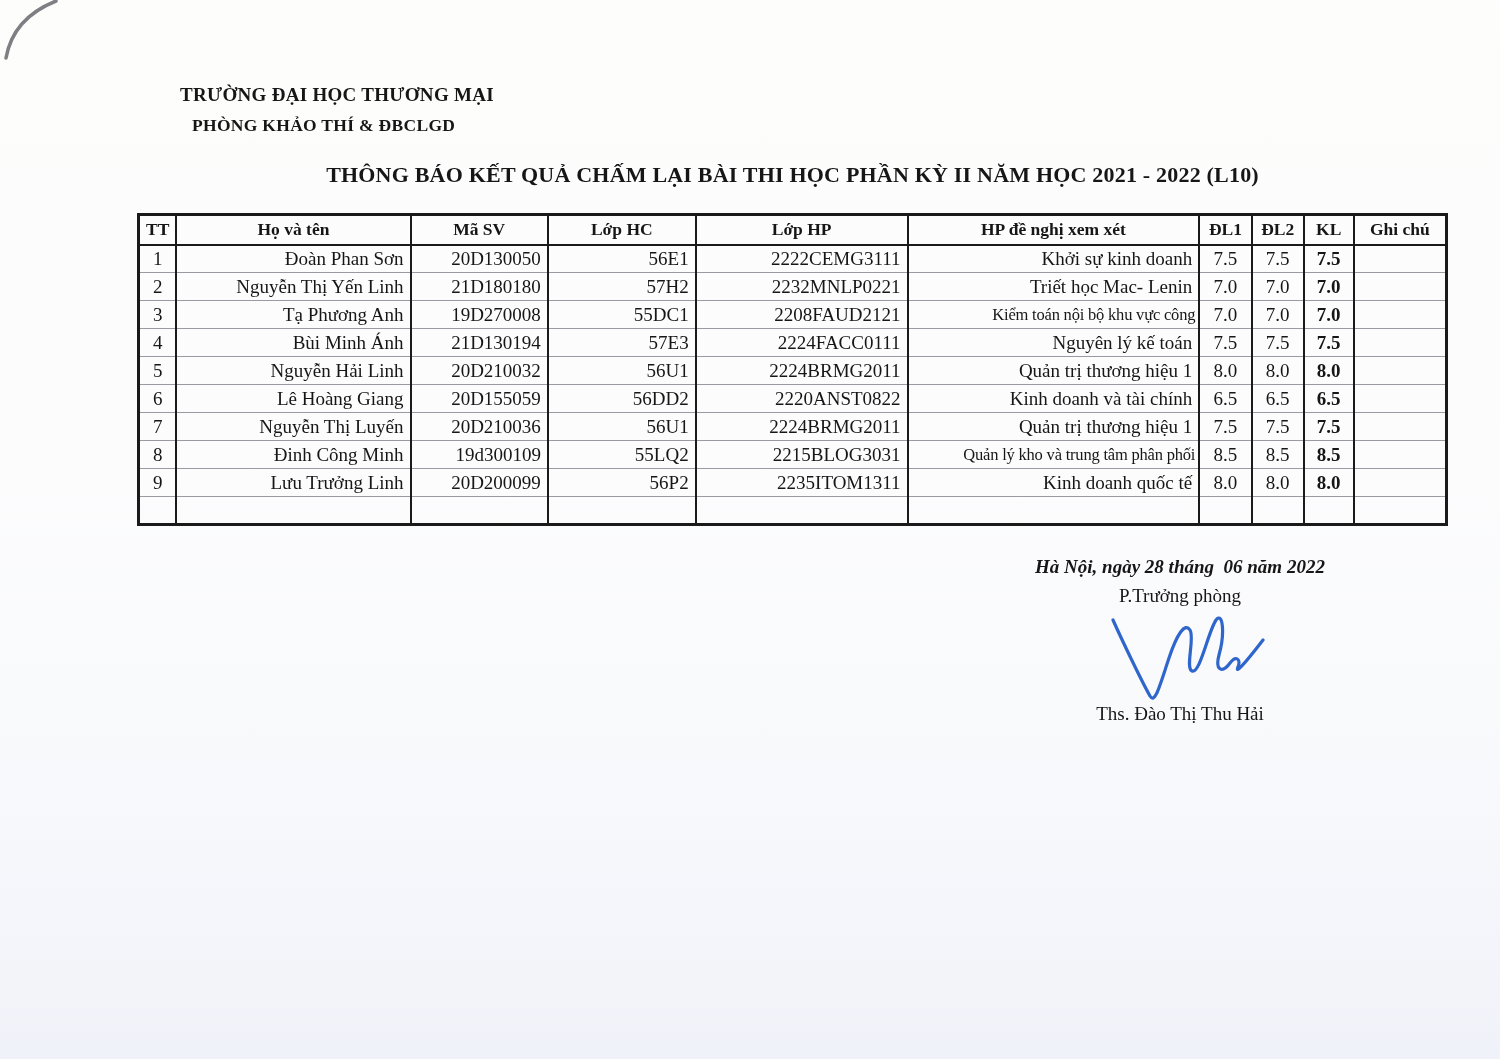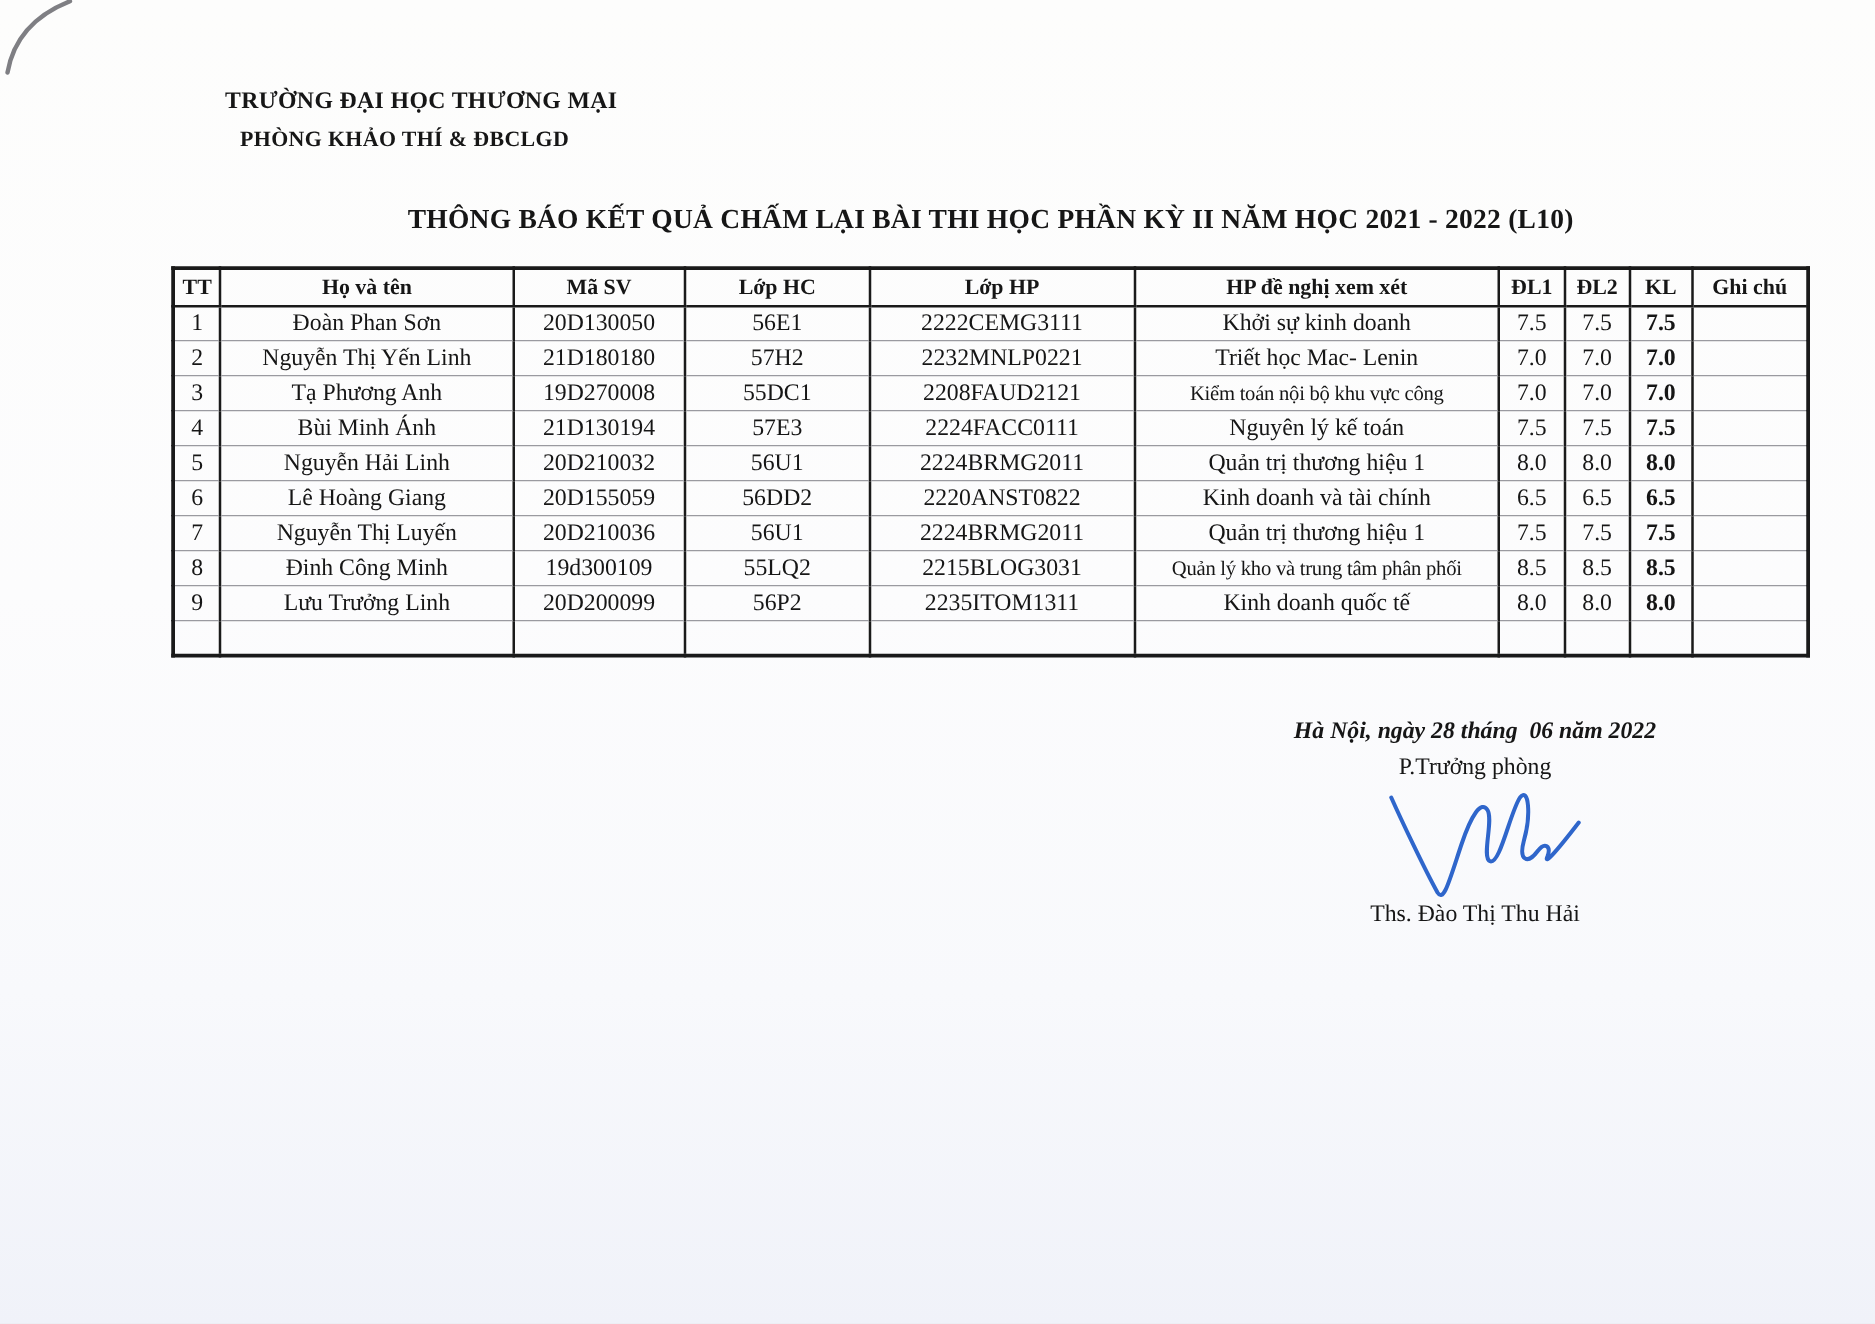--- a/index.html
+++ b/index.html
@@ -8,21 +8,21 @@
     font-family:"Liberation Serif","DejaVu Serif",serif;
     color:#161616;
     background:#e9e9ee;
   }
   .page{
     position:relative; width:1500px; height:1059px; overflow:hidden;
     background:linear-gradient(180deg,#fdfdfc 0%, #fcfcfd 45%, #f8f9fc 75%, #f0f2f9 100%);
   }
   .scan-artifact{ position:absolute; left:0; top:-4px; opacity:.65; }
 
-  .org-block{ position:absolute; left:180px; top:70px; }
+  .org-block{ position:absolute; left:180px; top:84px; }
   .org-name{ font-weight:bold; font-size:19px; letter-spacing:.3px; }
   .org-dept{ font-weight:bold; font-size:17.5px; letter-spacing:.3px; margin-top:9px; margin-left:12px; }
 
   .doc-title{
     position:absolute; left:137px; top:162px; width:1311px;
     text-align:center; font-weight:bold; font-size:22px; letter-spacing:.2px;
   }
 
   table.results{
     position:absolute; left:137px; top:213px; width:1311px;
@@ -40,27 +40,27 @@
   }
   table.results td{
     height:28px; font-size:19px; border-top:1px solid #9a9aa0;
   }
   table.results tr.r0 td{ border-top:none; }
   td.c0, th.c0{ border-left:none; }
   .c0{ width:2.9%; }  .c1{ width:17.9%; } .c2{ width:10.5%; } .c3{ width:11.3%; }
   .c4{ width:16.2%; } .c5{ width:22.3%; } .c6{ width:4.0%; }  .c7{ width:4.0%; }
   .c8{ width:3.8%; }  .c9{ width:7.1%; }
   td.c0{ text-align:center; }
-  td.c1, td.c2, td.c3, td.c4, td.c5{ text-align:center;font-family:Liberation Serif, serif; }
+  td.c1, td.c2, td.c3, td.c4, td.c5{ text-align:right;font-family:Liberation Serif, serif; }
   td.c6, td.c7, td.c8{ text-align:center; font-size:18.5px; padding:0 2px; }
   td.c8{ font-weight:bold; }
   td.c5.condensed{ font-size:16.5px; letter-spacing:-.2px; padding:0 3px; }
 
   .footer-block{
-    position:absolute; left:980px; top:556px; width:400px; text-align:center;margin-top:18px;
+    position:absolute; left:980px; top:556px; width:400px; text-align:center;
   }
   .date-line{ font-weight:bold; font-style:italic; font-size:19px; white-space:pre; }
   .signer-title{ font-weight:normal; font-size:19px; margin-top:7px; }
   .signature-wrap{ margin-top:2px; height:92px; display:flex; justify-content:center; align-items:center; }
   .signer-name{ font-weight:normal; font-size:19px; margin-top:2px; }
 </style>
 </head>
 <body>
 
 <div class="page">

